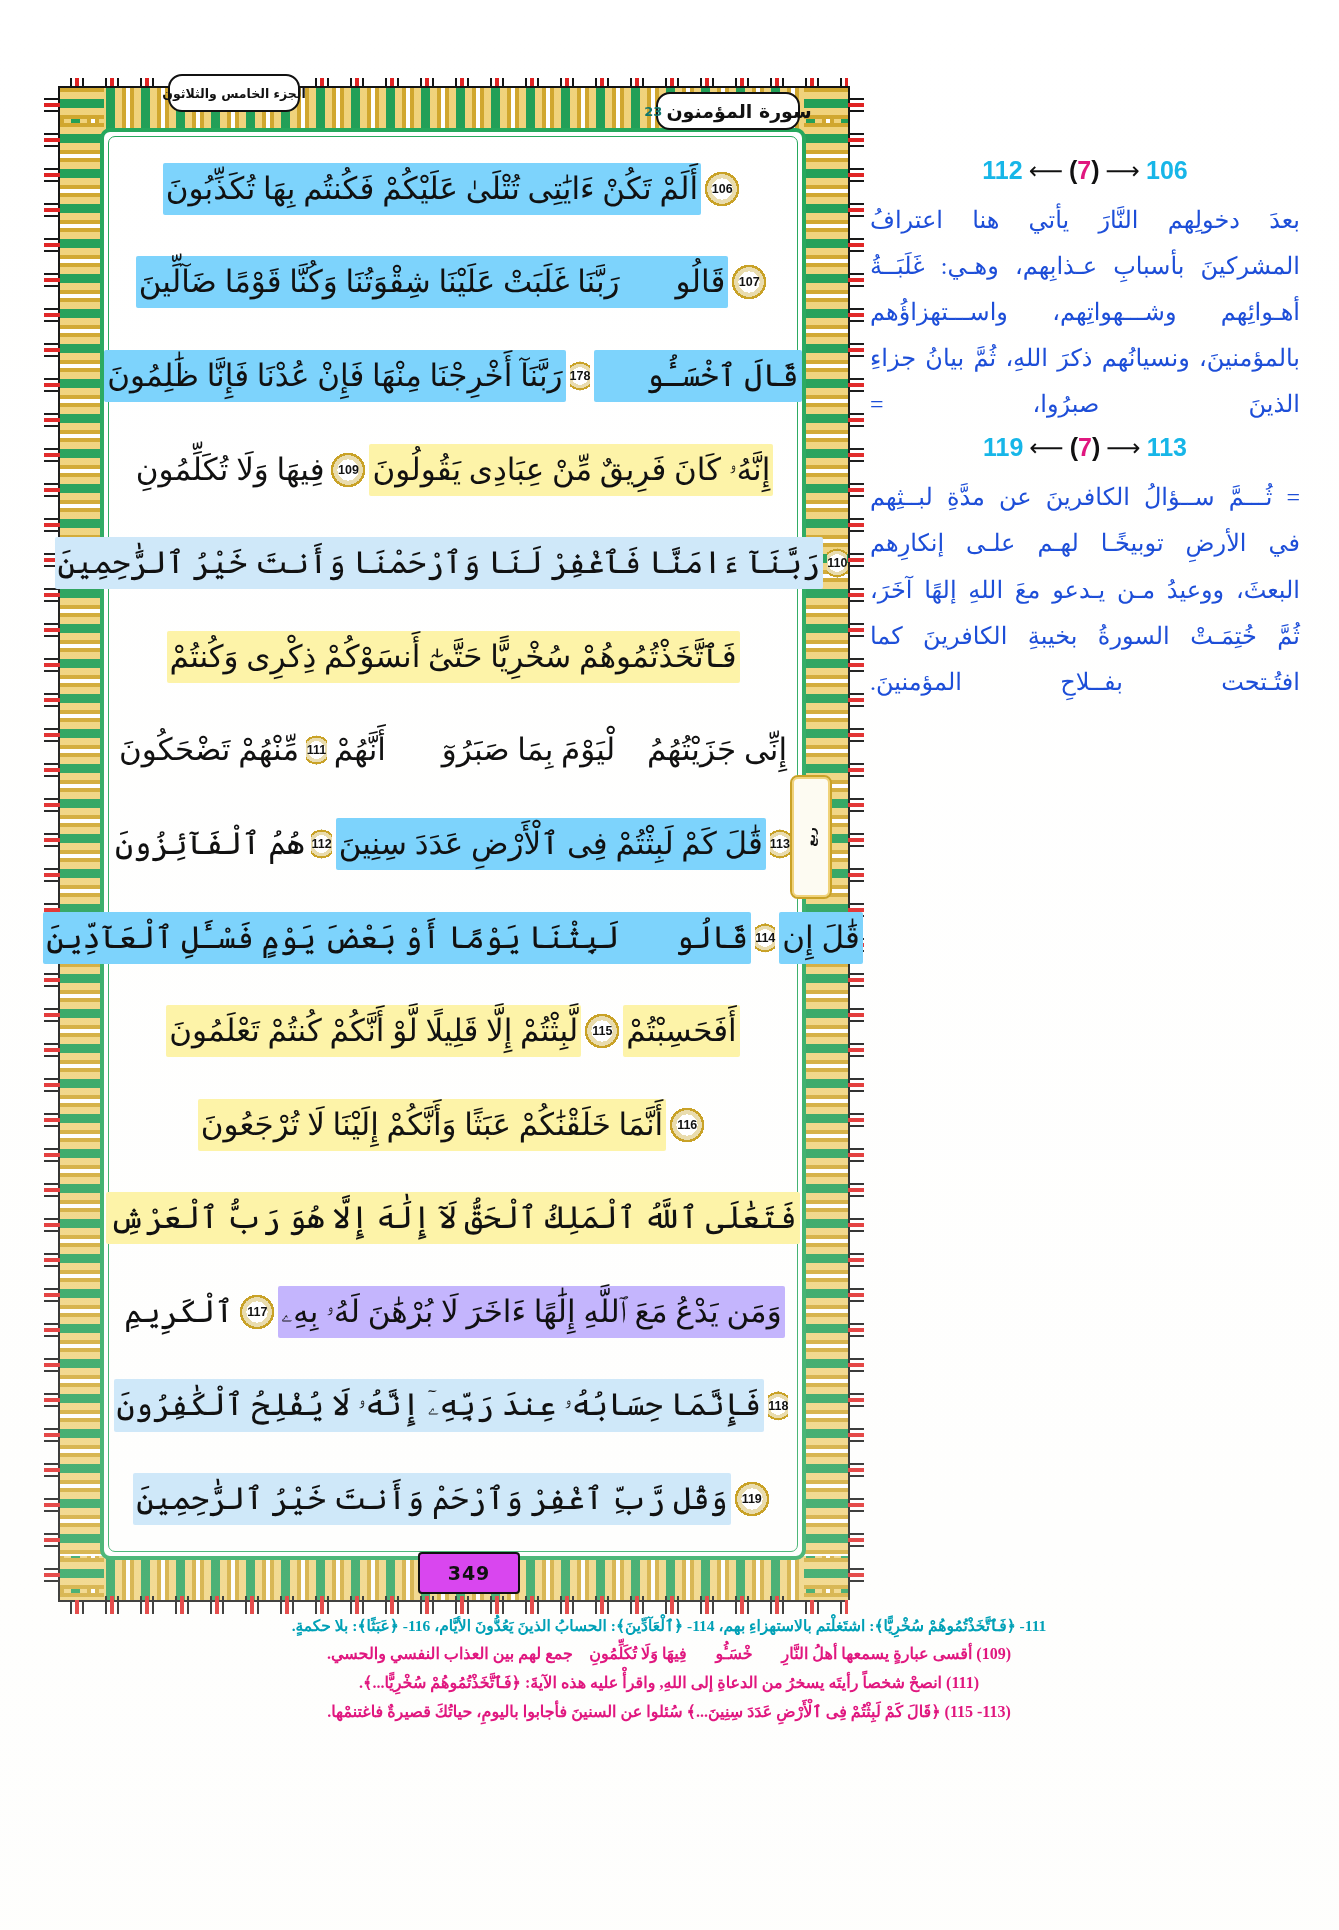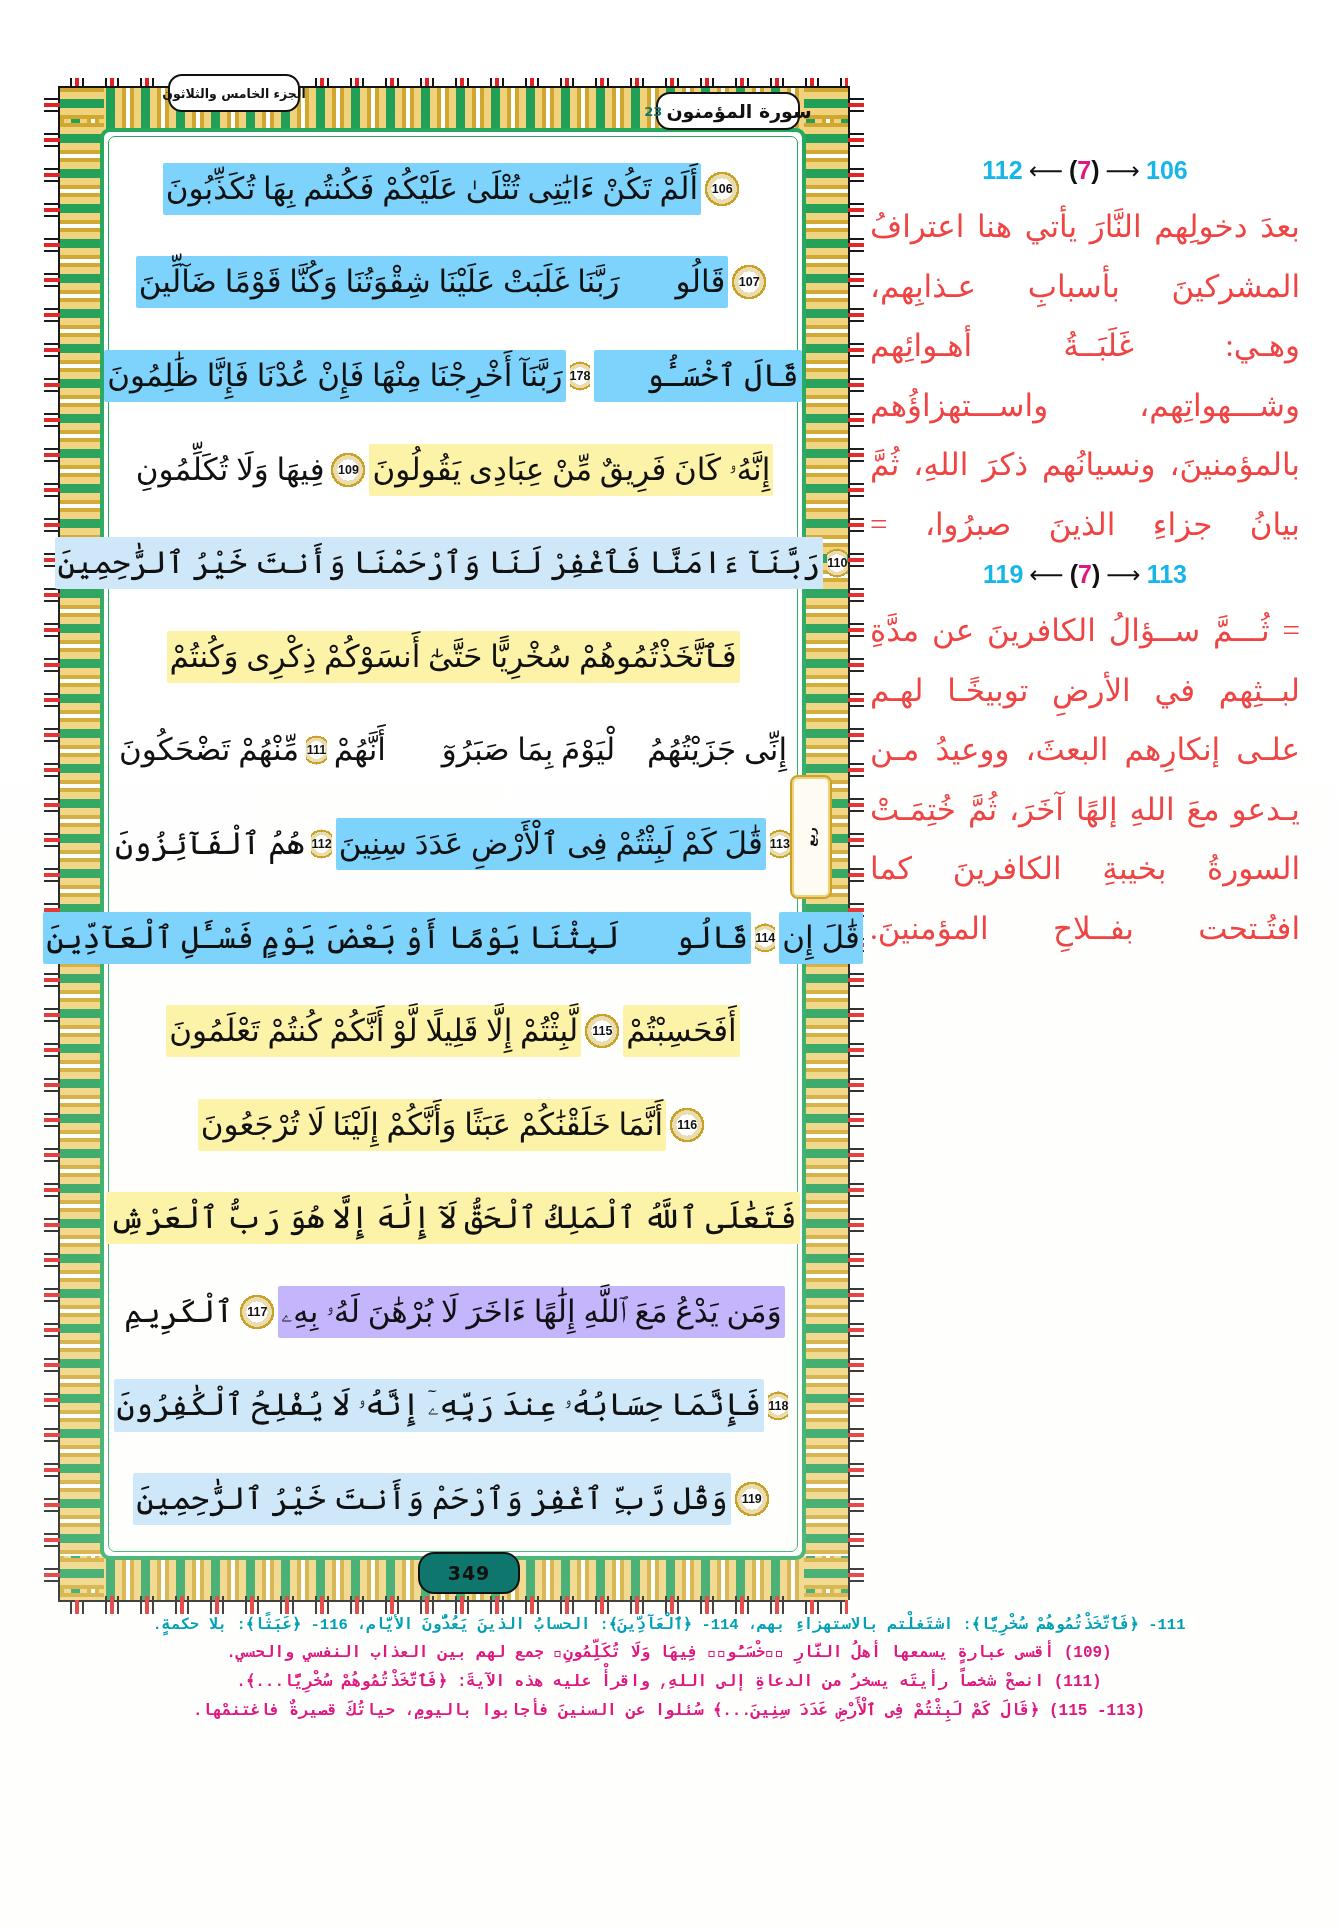--- a/index.html
+++ b/index.html
@@ -100,21 +100,21 @@
   }
   #juz-cartouche{left:168px;top:74px;width:128px;height:34px;}
   #juz-cartouche span{font-size:12.5px;font-weight:600;}
   #surah-cartouche{left:656px;top:92px;width:140px;height:34px;}
   #surah-cartouche span{font-size:19px;font-weight:600;}
   #surah-cartouche .snum{color:#0f766e;font-size:13px;margin-inline-start:4px;}
 
   
   #page-number{
     left:418px;top:1552px;width:98px;height:38px;
-    background:#0f766e;border:2px solid #111;border-radius:16px;
+    background:#d946ef;border:2px solid #111;border-radius:4px;
   }
   #page-number span{font-size:19px;font-weight:700;color:#111;letter-spacing:1px;}
 
   
   .rub-marker{
     position:absolute;left:790px;top:775px;width:38px;height:120px;
     border:2px solid #c9a227;border-radius:8px;background:#fdfbf2;
     display:flex;align-items:center;justify-content:center;z-index:7;
     box-shadow:inset 0 0 0 2px #f0d27a;
   }
@@ -199,38 +199,38 @@
     font-size:25px;font-weight:700;color:#17b6e8;
   }
   .range-arrow{font-size:24px;color:#111;line-height:1;}
   .range-mid{
     font-family:"Liberation Sans",sans-serif;
     font-size:25px;font-weight:700;color:#111;
   }
   .range-mid b{color:#e0177f;}
   .comm-text{
     font-family:"Liberation Serif","DejaVu Serif",serif;
-    font-size:31px;
+    font-size:24px;
     line-height:1.92;
-    color:#ef4444;
+    color:#1d4ed8;
     text-align:justify;
     text-align-last:justify;
     word-spacing:2px;
   }
   .comm-block{margin-bottom:4px;}
   .comm-block.second{margin-top:6px;}
 
   
   .footnotes{
     position:absolute;left:60px;top:1610px;width:1218px;
     direction:rtl;text-align:center;
     z-index:5;
   }
   .fn{
-    font-family:Liberation Mono, monospace;
+    font-family:Liberation Serif, serif;
     font-weight:700;
     line-height:1.62;
     margin:3px 0;
     white-space:normal;
   }
   .fn-teal{color:#00a0b6;font-size:15.5px;}
   .fn-pink{color:#e0177f;font-size:16px;}
 
   
   .paper-tint{

